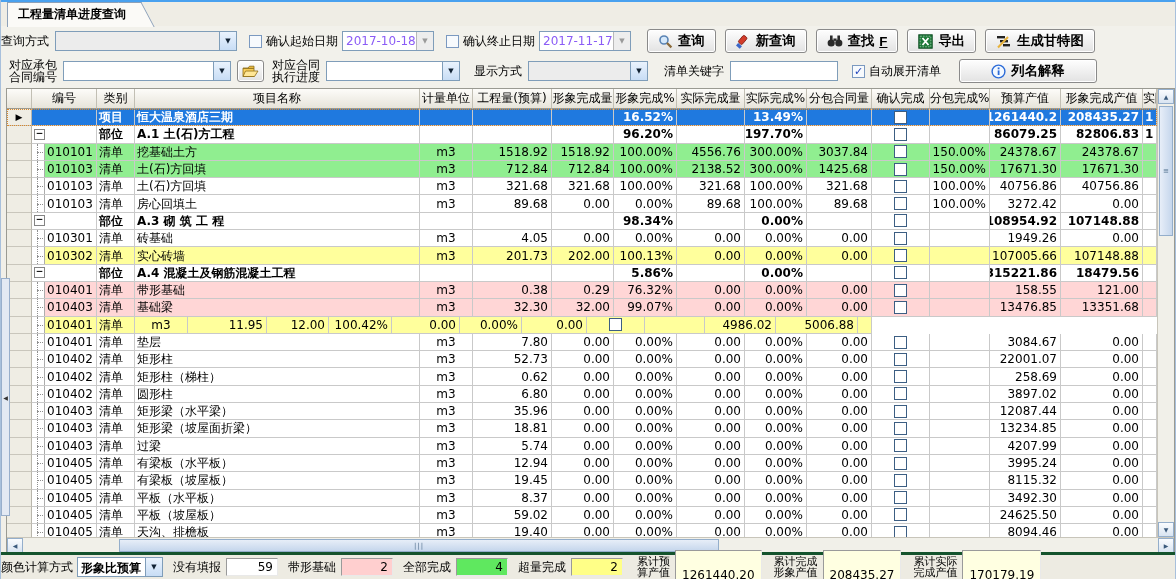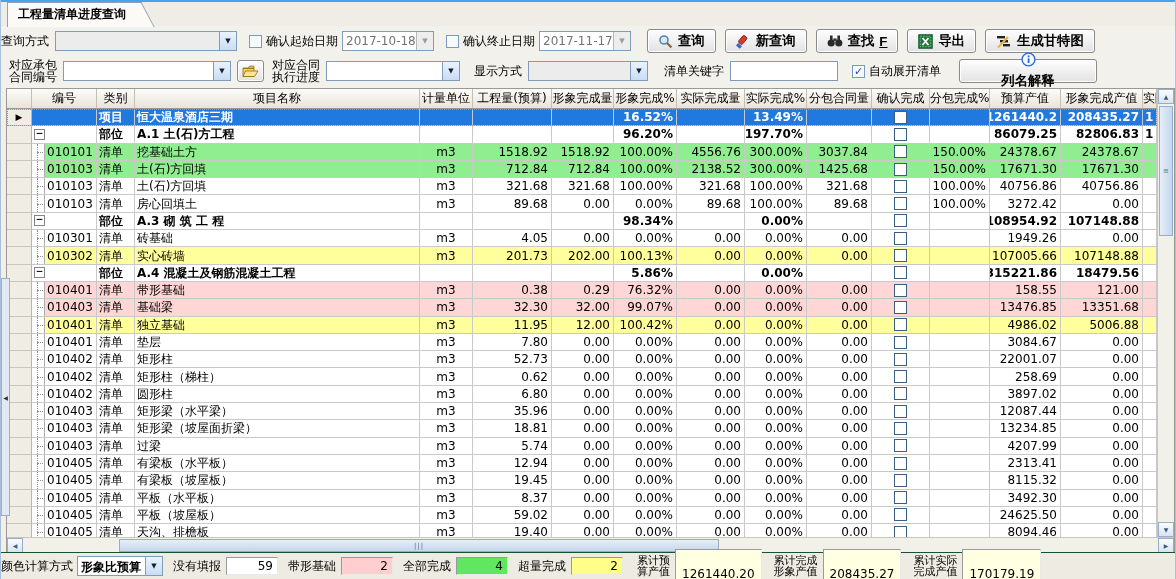--- a/index.html
+++ b/index.html
@@ -20,21 +20,21 @@
   
   .toolbar{position:absolute;left:0;top:26px;width:100%;height:62px;background:#F2F1EB;}
   .tbrow{display:flex;align-items:center;height:30px;}
   .lbl{white-space:nowrap;}
   .lbl2{margin-left:8px;font-size:12px;line-height:12px;white-space:nowrap;}
   .combo{display:flex;align-items:stretch;height:20px;border:1px solid #7F9DB9;background:#fff;box-sizing:border-box;}
   .combo .cval{flex:1;padding:2px 3px;overflow:hidden;white-space:nowrap;}
   .combo .cbtn{width:16px;display:flex;align-items:center;justify-content:center;
     background:linear-gradient(#EAF3FD,#C8DDF5);border-left:1px solid #7F9DB9;font-size:7px;color:#123;}
   .combo.gray{background:#ECECEC;}
-  .combo.disabled .cval{color:#737373;}
+  .combo.disabled .cval{color:#8b5cf6;}
   .combo.disabled .cbtn{background:#EDEDED;color:#9a9a9a;border-left:1px solid #B8B8B8;}
   .chkgrp{display:flex;align-items:center;margin-left:12px;gap:4px;}
   .chk{width:13px;height:13px;background:#F7FAFD;border:1px solid #7B99C0;box-sizing:border-box;
     display:inline-flex;align-items:center;justify-content:center;font-size:11px;color:#2244BB;font-weight:bold;}
   .btn{display:inline-flex;align-items:center;gap:5px;height:24px;margin-left:9px;padding:0 10px;
     border:1px solid #8A8A8A;border-radius:3px;background:linear-gradient(#FEFEFE,#E2E2E2);
     font-weight:bold;box-shadow:inset 0 0 0 1px #fff;cursor:default;white-space:nowrap;}
   .btn u{text-decoration:underline;}
   .txt{height:20px;border:1px solid #7F9DB9;background:#fff;box-sizing:border-box;padding:0 3px;width:108px;}
   .icn{display:inline-block;line-height:0;}
@@ -86,21 +86,21 @@
   .vs-dn{position:absolute;left:0;top:433px;}
   .hs-rt{position:absolute;right:0;top:0;}
 
   
   .splitter{position:absolute;left:0;top:278px;width:9px;height:238px;background:#E3E9F3;
     border:1px solid #98AECB;box-sizing:border-box;display:flex;align-items:center;justify-content:center;
     font-size:6px;color:#333;}
 
   
   .statusbar{position:absolute;left:0;top:552px;width:100%;height:27px;background:#EDEBE2;
-    border-top:1px solid #14532d;box-sizing:border-box;display:flex;align-items:center;}
+    border-top:3px solid #14532d;box-sizing:border-box;display:flex;align-items:center;}
   .sunken{border:1px solid;border-color:#9A9A9A #E9E9E9 #E9E9E9 #9A9A9A;box-sizing:border-box;}
   .lgbox{width:52px;height:18px;line-height:16px;text-align:right;padding:0 4px;background:#fff;}
   .totbox{height:18px;line-height:16px;text-align:right;padding:16px 6px;background:#FFFFE1;min-width:66px;}
   .tlbl{display:inline-block;font-size:11px;line-height:11px;white-space:nowrap;}
   .tlbl span{display:block;}
   .cmode{width:86px;height:20px;margin-left:4px;font-weight:bold;}
   .ml{margin-left:10px;}
 </style>
 </head>
 <body>
@@ -221,21 +221,21 @@
         <span class="cbtn">▼</span>
       </div>
       <span class="lbl" style="margin-left:16px;">清单关键字</span>
       <input class="txt" style="margin-left: 6px;" value="">
       <div class="chkgrp" style="margin-left:14px;">
         <span class="chk">
             <span>✓</span>
           </span>
         <span>自动展开清单</span>
       </div>
-      <button class="btn" style="margin-left:18px;width:138px;justify-content:center;flex-direction:column;">
+      <button class="btn" style="margin-left:18px;width:138px;justify-content:center;">
         <span class="icn">
           <svg width="15" height="15" viewBox="0 0 15 15">
               <circle cx="7.5" cy="7.5" r="6.4" fill="#F4F9FF" stroke="#2B6BD8" stroke-width="1.4"></circle>
               <rect x="6.7" y="6.4" width="1.8" height="4.6" fill="#2B6BD8"></rect>
               <rect x="6.7" y="3.4" width="1.8" height="1.9" fill="#2B6BD8"></rect>
             </svg>
         </span>
         <span>列名解释</span>
       </button>
     </div>
@@ -533,21 +533,20 @@
           <div class="cell a-r k-v_img" style="width: 82px;">13351.68</div>
           <div class="cell a-l k-v_act" style="width: 14px;"></div>
         </div>
         <div class="grow t-item c-yellow">
           <div class="cell ind" style="width: 25px;"></div>
           <div class="cell a-l k-code codecell" style="width: 65px;">
             <span class="tree"></span>
             <span class="codebox">010401</span>
           </div>
           <div class="cell a-l k-cat" style="width: 38px;">清单</div>
-          <div class="cell a-l k-name" style="width: 285px;">独立基础</div>
           <div class="cell a-c k-unit" style="width: 53px;">m3</div>
           <div class="cell a-r k-q_budget" style="width: 79px;">11.95</div>
           <div class="cell a-r k-q_img" style="width: 62px;">12.00</div>
           <div class="cell a-r k-p_img" style="width: 63px;">100.42%</div>
           <div class="cell a-r k-q_act" style="width: 68px;">0.00</div>
           <div class="cell a-r k-p_act" style="width: 62px;">0.00%</div>
           <div class="cell a-r k-q_sub" style="width: 65px;">0.00</div>
           <div class="cell a-c k-confirm" style="width: 58px;">
             <span class="cb"></span>
           </div>
@@ -729,21 +728,21 @@
           <div class="cell a-r k-q_budget" style="width: 79px;">12.94</div>
           <div class="cell a-r k-q_img" style="width: 62px;">0.00</div>
           <div class="cell a-r k-p_img" style="width: 63px;">0.00%</div>
           <div class="cell a-r k-q_act" style="width: 68px;">0.00</div>
           <div class="cell a-r k-p_act" style="width: 62px;">0.00%</div>
           <div class="cell a-r k-q_sub" style="width: 65px;">0.00</div>
           <div class="cell a-c k-confirm" style="width: 58px;">
             <span class="cb"></span>
           </div>
           <div class="cell a-r k-p_sub" style="width: 60px;"></div>
-          <div class="cell a-r k-v_budget" style="width: 71px;">2313.41</div>
+          <div class="cell a-r k-v_budget" style="width: 71px;">3995.24</div>
           <div class="cell a-r k-v_img" style="width: 82px;">0.00</div>
           <div class="cell a-l k-v_act" style="width: 14px;"></div>
         </div>
         <div class="grow t-item c-white">
           <div class="cell ind" style="width: 25px;"></div>
           <div class="cell a-l k-code codecell" style="width: 65px;">
             <span class="tree"></span>
             <span class="codebox">010405</span>
           </div>
           <div class="cell a-l k-cat" style="width: 38px;">清单</div>

